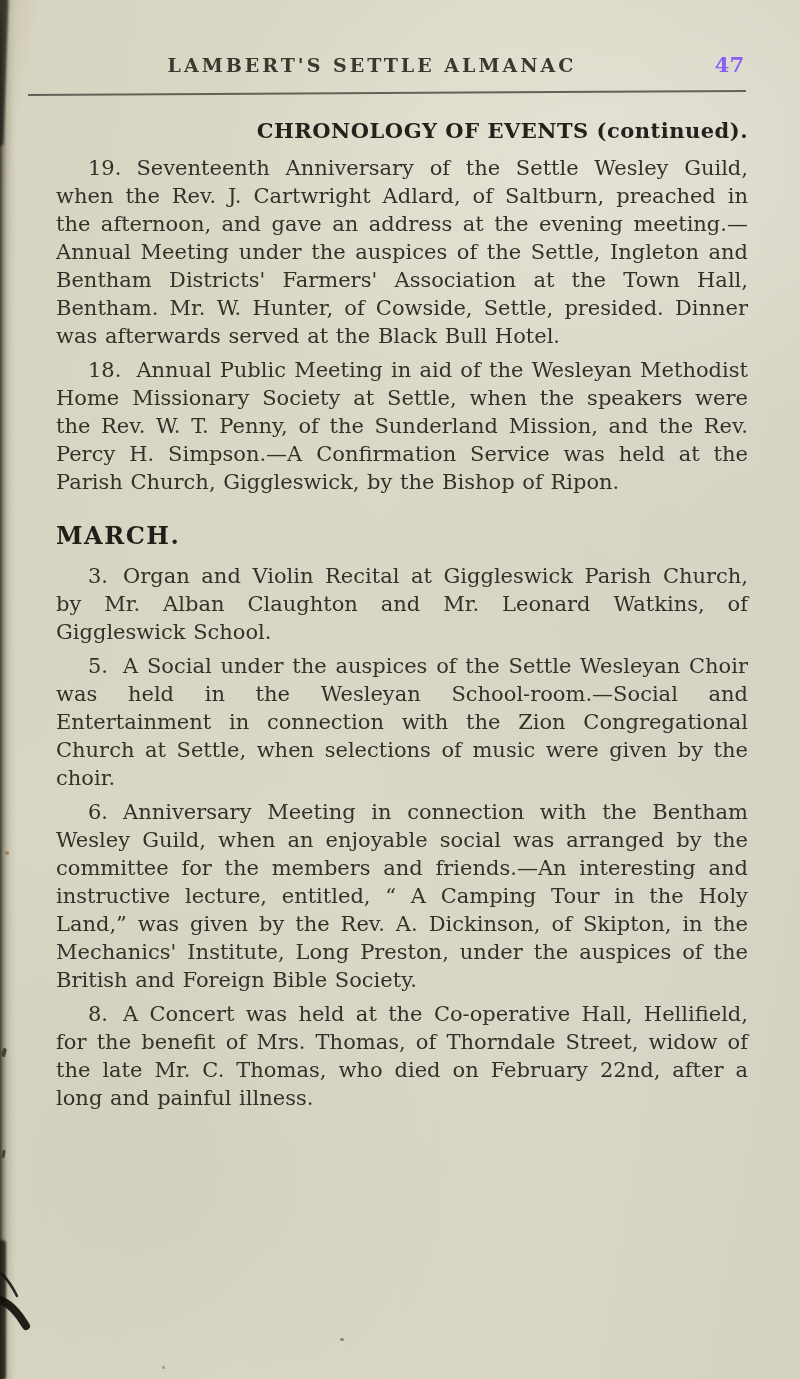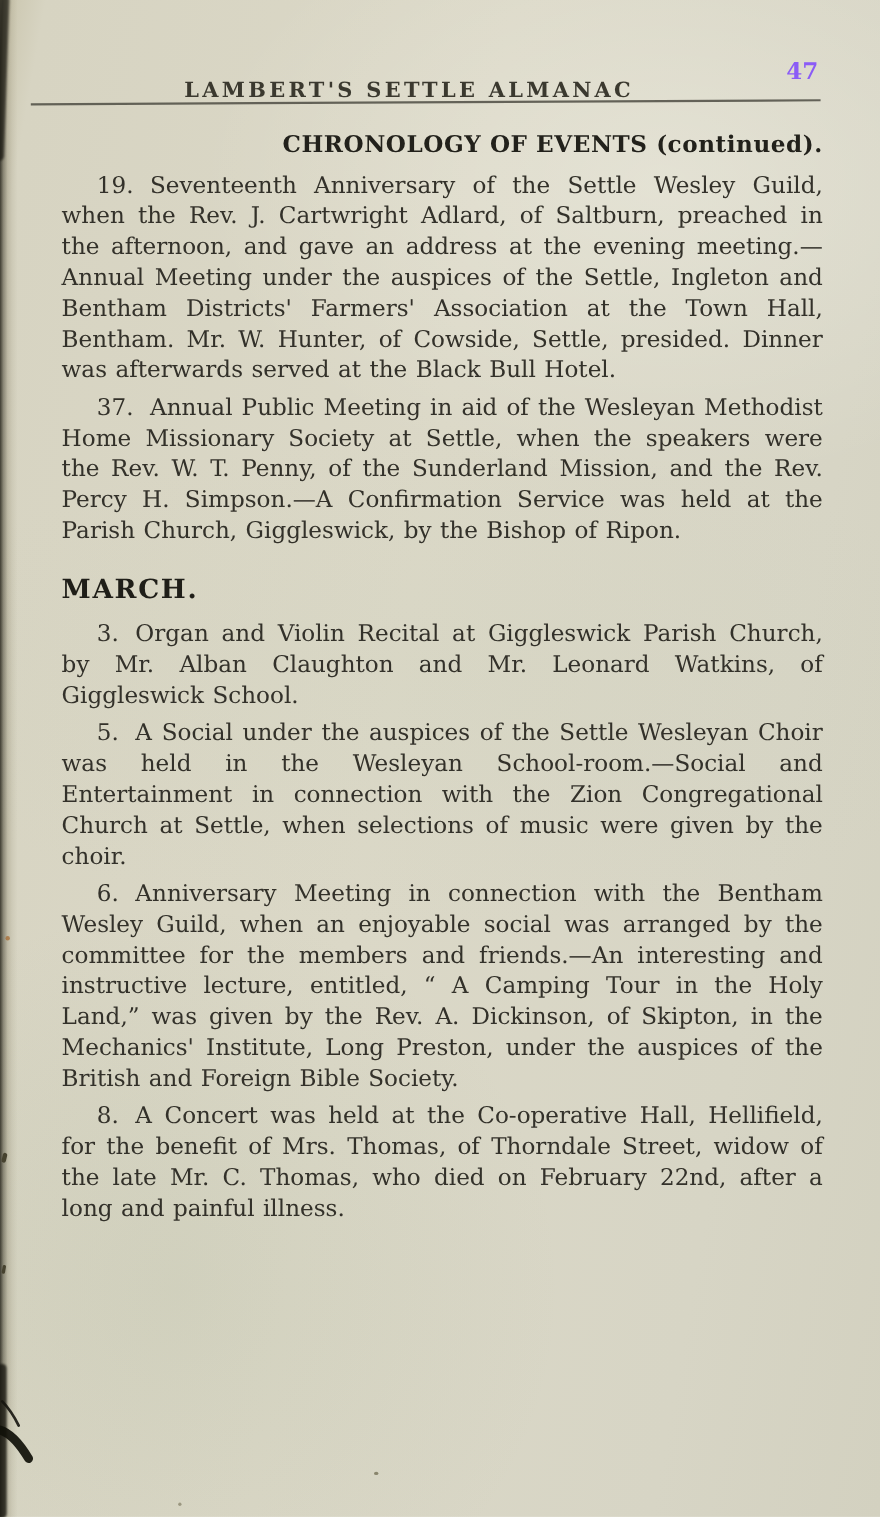--- a/index.html
+++ b/index.html
@@ -30,21 +30,21 @@
   }
   .edge-bottom-dark{
     position:absolute;left:-3px;top:1240px;width:9px;height:140px;
     background:rgba(25,24,16,0.8);border-radius:4px;filter:blur(1px);
   }
   .running-head-row{
     position:absolute;top:54px;left:56px;width:692px;height:30px;
   }
   .running-title{
     position:absolute;left:0;right:60px;text-align:center;
-    font-size:19px;font-weight:bold;letter-spacing:3px;color:#3b392f;margin-top:17px;
+    font-size:19px;font-weight:bold;letter-spacing:3px;color:#3b392f;
   }
   .page-number{
     position:absolute;right:4px;top:-2px;
     font-size:21px;font-weight:bold;color:#8b5cf6;
   }
   .head-rule{
     position:absolute;top:92px;left:28px;width:718px;height:2px;
     background:#4d4c43;transform:rotate(-0.3deg);opacity:0.85;
   }
   .content{
@@ -86,21 +86,21 @@
 
   <div class="head-rule"></div>
 
   <div class="content">
     <div class="section-heading">CHRONOLOGY OF EVENTS (continued).</div>
 
     <p class="para">
       <span class="num">19.</span><span>Seventeenth Anniversary of the Settle Wesley Guild, when the Rev. J. Cartwright Adlard, of Saltburn, preached in the afternoon, and gave an address at the evening meeting.—Annual Meeting under the auspices of the Settle, Ingleton and Bentham Districts' Farmers' Association at the Town Hall, Bentham. Mr. W. Hunter, of Cowside, Settle, presided. Dinner was afterwards served at the Black Bull Hotel.</span>
     </p>
     <p class="para">
-      <span class="num">37.</span><span>Annual Public Meeting in aid of the Wesleyan Methodist Home Missionary Society at Settle, when the speakers were the Rev. W. T. Penny, of the Sunderland Mission, and the Rev. Percy H. Simpson.—A Confirmation Service was held at the Parish Church, Giggleswick, by the Bishop of Ripon.</span>
+      <span class="num">18.</span><span>Annual Public Meeting in aid of the Wesleyan Methodist Home Missionary Society at Settle, when the speakers were the Rev. W. T. Penny, of the Sunderland Mission, and the Rev. Percy H. Simpson.—A Confirmation Service was held at the Parish Church, Giggleswick, by the Bishop of Ripon.</span>
     </p>
 
     <div class="month-heading">MARCH.</div>
 
     <p class="para">
       <span class="num">3.</span><span>Organ and Violin Recital at Giggleswick Parish Church, by Mr. Alban Claughton and Mr. Leonard Watkins, of Giggleswick School.</span>
     </p>
     <p class="para">
       <span class="num">5.</span><span>A Social under the auspices of the Settle Wesleyan Choir was held in the Wesleyan School-room.—Social and Entertainment in connection with the Zion Congregational Church at Settle, when selections of music were given by the choir.</span>
     </p>

